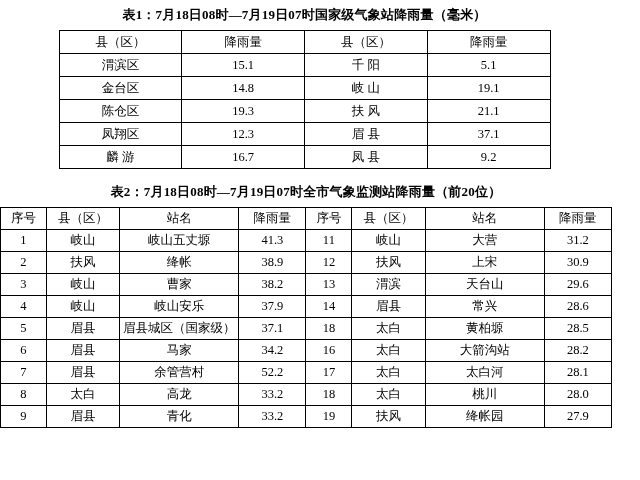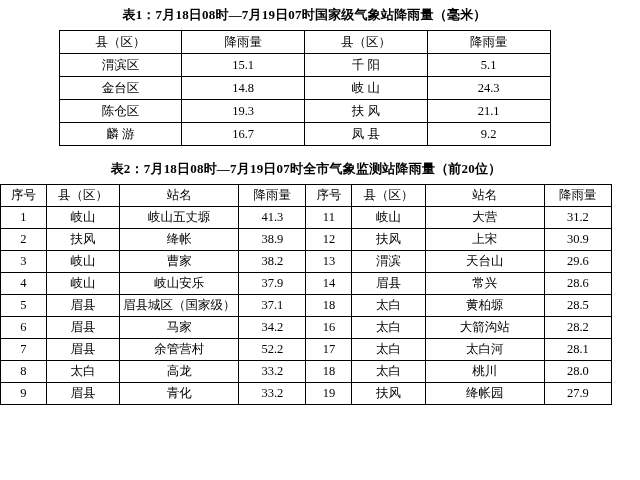--- a/index.html
+++ b/index.html
@@ -97,27 +97,33 @@
         <tr>
           <td>渭滨区</td>
           <td>15.1</td>
           <td>千 阳</td>
           <td>5.1</td>
         </tr>
         <tr>
           <td>金台区</td>
           <td>14.8</td>
           <td>岐 山</td>
-          <td>24.3</td>
+          <td>19.1</td>
         </tr>
         <tr>
           <td>陈仓区</td>
           <td>19.3</td>
           <td>扶 风</td>
           <td>21.1</td>
+        </tr>
+        <tr>
+          <td>凤翔区</td>
+          <td>12.3</td>
+          <td>眉 县</td>
+          <td>37.1</td>
         </tr>
         <tr>
           <td>麟 游</td>
           <td>16.7</td>
           <td>凤 县</td>
           <td>9.2</td>
         </tr>
       </tbody>
     </table>
   </div>

